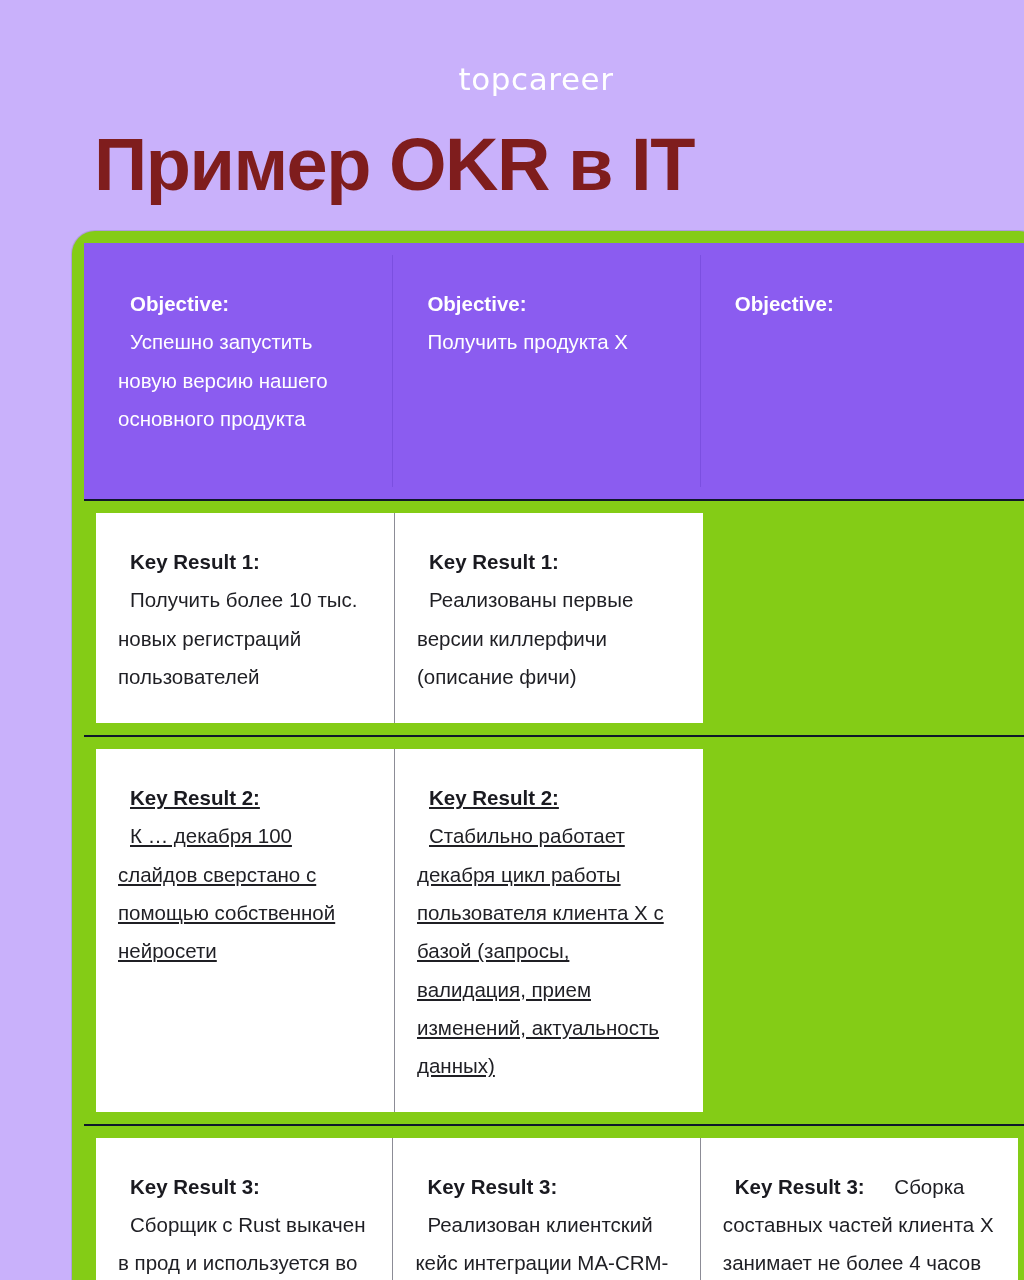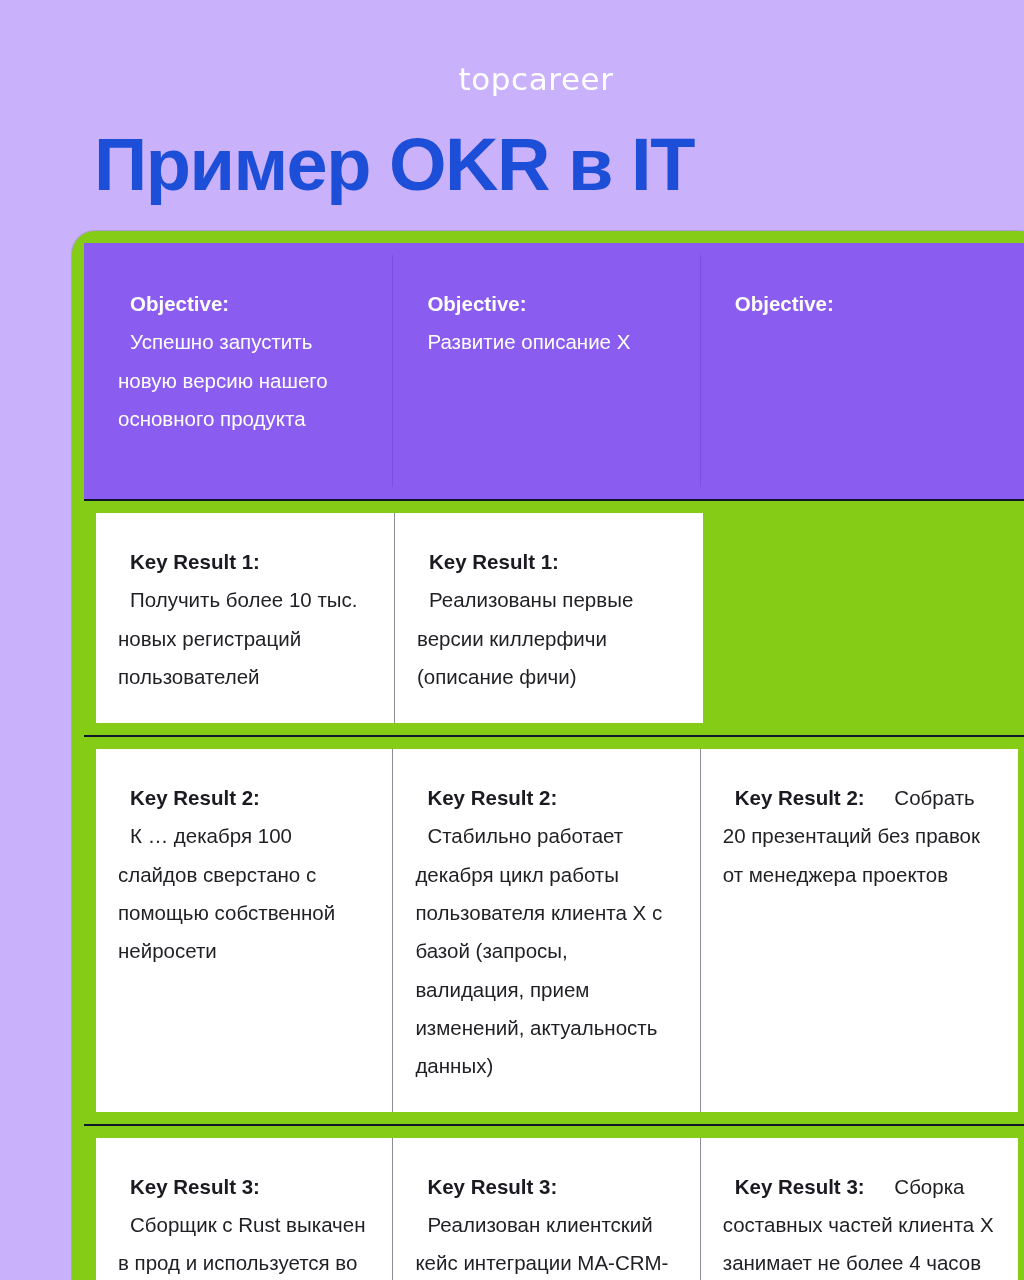--- a/index.html
+++ b/index.html
@@ -39,21 +39,21 @@
   }
 
   
   .page-title {
     position:absolute;
     top:92px;
     left:58px;
     font-size:74px;
     line-height:1.0;
     font-weight:bold;
-    color:#1d4ed8;
+    color:#7f1d1d;
     letter-spacing:-1.5px;
     white-space:nowrap;
   }
 
   
   .okr-table {
     position:absolute;
     left:48px;
     top:207px;
     width:970px;
@@ -104,21 +104,21 @@
   }
   .row-objective .label {
     color:#ffffff;
   }
 
   
   .row-kr .cell {
     background:#ffffff;
   }
   .row-kr-1 .cell { min-height:210px; }
-  .row-kr-2 .cell { min-height:327px; }
+  .row-kr-2 .cell { min-height:327px;text-decoration:underline; }
   .row-kr-3 .cell { min-height:213px; }
 
   .label {
     font-weight:bold;
     color:#1a1a20;
   }
 
   .text {
     font-weight:normal;
   }
@@ -134,21 +134,21 @@
 
   <div class="okr-table">
 
     <div class="row row-objective">
       <div class="cell col-1">
         <span class="label">Objective:</span><br>
         <span class="text">Успешно запустить новую версию нашего основного продукта</span>
       </div>
       <div class="cell col-2">
         <span class="label">Objective:</span><br>
-        <span class="text">Развитие описание X</span>
+        <span class="text">Получить продукта X</span>
       </div>
       <div class="cell col-3">
         <span class="label">Objective:</span><br>
       </div>
     </div>
 
     <div class="row row-kr row-kr-1">
       <div class="cell col-1">
         <span class="label">Key Result 1:</span><br>
         <span class="text">Получить более 10 тыс. новых регистраций пользователей</span>
@@ -161,24 +161,20 @@
 
     <div class="row row-kr row-kr-2">
       <div class="cell col-1">
         <span class="label">Key Result 2:</span><br>
         <span class="text">К … декабря 100 слайдов сверстано с помощью собственной нейросети</span>
       </div>
       <div class="cell col-2">
         <span class="label">Key Result 2:</span><br>
         <span class="text">Стабильно работает декабря цикл работы пользователя клиента X с базой (запросы, валидация, прием изменений, актуальность данных)</span>
       </div>
-      <div class="cell col-3">
-        <span class="label">Key Result 2:</span>
-        <span class="text">Собрать 20 презентаций без правок от менеджера проектов</span>
-      </div>
     </div>
 
     <div class="row row-kr row-kr-3">
       <div class="cell col-1">
         <span class="label">Key Result 3:</span>
         <span class="text">Сборщик с Rust выкачен в прод и используется во всех актуальных репозиториях</span>
       </div>
       <div class="cell col-2">
         <span class="label">Key Result 3:</span><br>
         <span class="text">Реализован клиентский кейс интеграции MA-CRM-DB</span>

